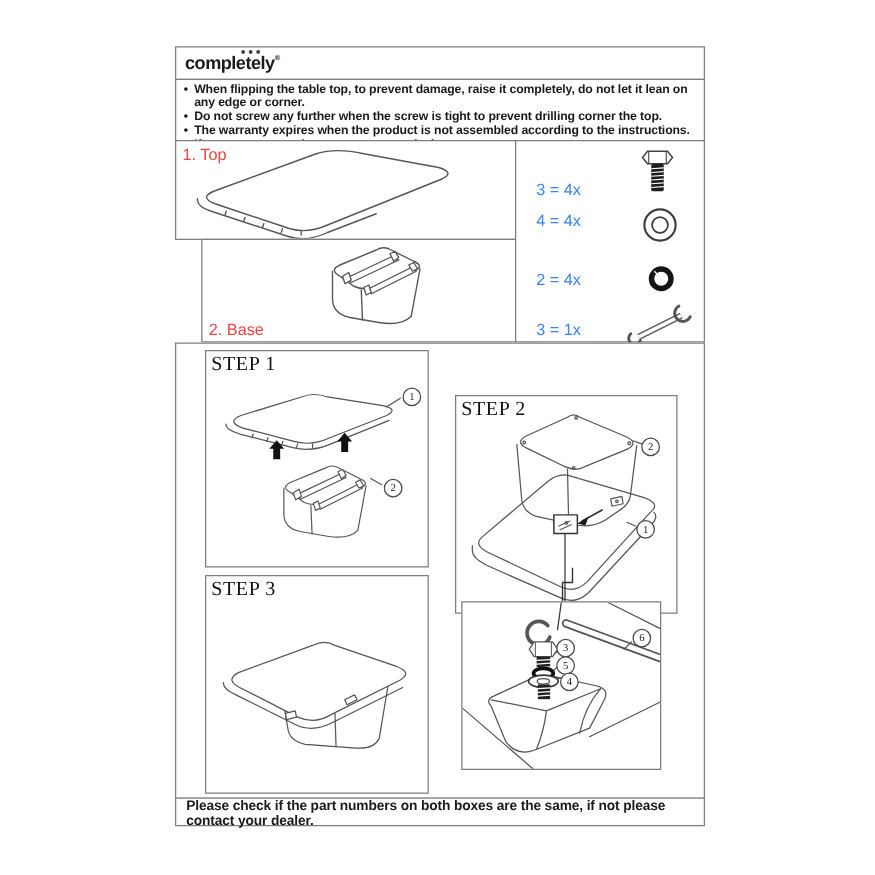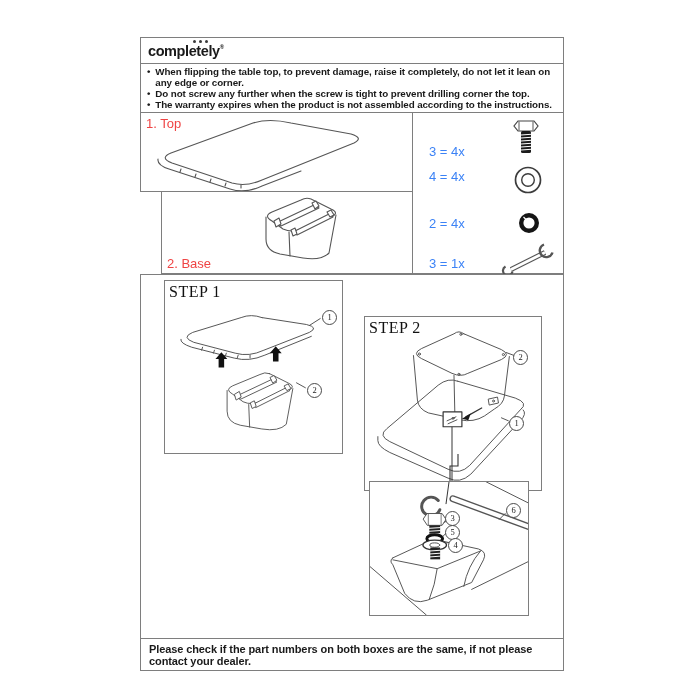--- a/index.html
+++ b/index.html
@@ -42,21 +42,21 @@
   .detail{left:228px;top:206px;width:160px;height:135px;}
   .steplabel{position:absolute;top:2px;left:4px;font-family:"Liberation Serif",serif;
              font-size:16px;letter-spacing:0.5px;color:#111;}
   .connector{position:absolute;left:307px;top:179px;width:18px;height:29px;}
 
   .co{position:absolute;width:13px;height:13px;border:1px solid #4a4a4a;border-radius:50%;
       background:#fff;font-family:"Liberation Serif",serif;font-size:8.5px;color:#222;
       display:flex;align-items:center;justify-content:center;line-height:1;}
 
   
-  .footer{left:140px;top:638px;width:424px;height:33px;display:flex;align-items:center;}
+  .footer{left:140px;top:638px;width:424px;height:23px;display:flex;}
   .footer span{padding-left:8px;font-size:11px;font-weight:bold;letter-spacing:-0.1px;}
 
   svg{position:absolute;left:0;top:0;}
   .fill-svg{width:100%;height:100%;}
 </style>
 </head>
 <body>
 
 <div class="canvas">
 
@@ -197,20 +197,32 @@
         <path fill="#1a1a1a" d="M 98,103 L 107,97.5 L 104.5,104.5 Z"></path>
       </svg>
       <div class="co" style="left:148px;top:33px">2</div>
       <div class="co" style="left:144px;top:99px">1</div>
     </div>
 
     <svg class="connector" viewBox="0 0 18 29">
       <polyline points="10,0 10,12 2,12 2,29" fill="none" stroke="#333" stroke-width="1.1"></polyline>
     </svg>
 
+    <div class="step step3">
+      <div class="steplabel">STEP 3</div>
+      <svg class="fill-svg" viewBox="0 0 179 175">
+        <g stroke="#555" stroke-width="1" fill="none" stroke-linejoin="round" stroke-linecap="round">
+          <path fill="#fff" d="M 62,100 L 66,123 Q 67,133 80,136 L 121,139 Q 136,140 140,131 L 147,89"></path>
+          <path d="M 104,106 L 105,138"></path>
+          <path fill="#fff" d="M 104,56 L 154,73 Q 167,78 157,84 L 101,112 Q 88,120 74,114 L 27,90 Q 15,84 26,78 L 86,56 Q 96,51 104,56 Z"></path>
+          <path d="M 14,86 Q 13,91 24,96 L 72,120 Q 86,127 103,118 L 159,90"></path>
+          <path fill="#fff" d="M 112,100 L 120,96 L 122,100 L 114,104 Z M 64,111 L 72,109 L 73,114 L 65,116 Z"></path>
+        </g>
+      </svg>
+    </div>
 
     <div class="step detail">
       <svg class="fill-svg" viewBox="0 0 160 135">
         <g stroke="#555" stroke-width="1" fill="none" stroke-linejoin="round" stroke-linecap="round">
           <path d="M 80,0 L 77,22" stroke="#333"></path>
           <path d="M 118,0 L 160,21 M 0,86 L 57,135 M 103,109 L 160,81"></path>
           <path d="M 84,17 L 160,45" stroke="#555" stroke-width="7"></path>
           <path d="M 84,17 L 160,45" stroke="#fff" stroke-width="4.2"></path>
           <path d="M 70.7,28.1 A 9.5,9.5 0 1 1 69.1,18.8" fill="#fff" stroke="#555" stroke-width="3"></path>
           <path fill="#fff" d="M 23,77 L 64,58 L 110,68 Q 119,71 115,79 L 103,102 L 58,120 Q 44,125 35,113 L 23,84 Q 19,80 23,77 Z"></path>

